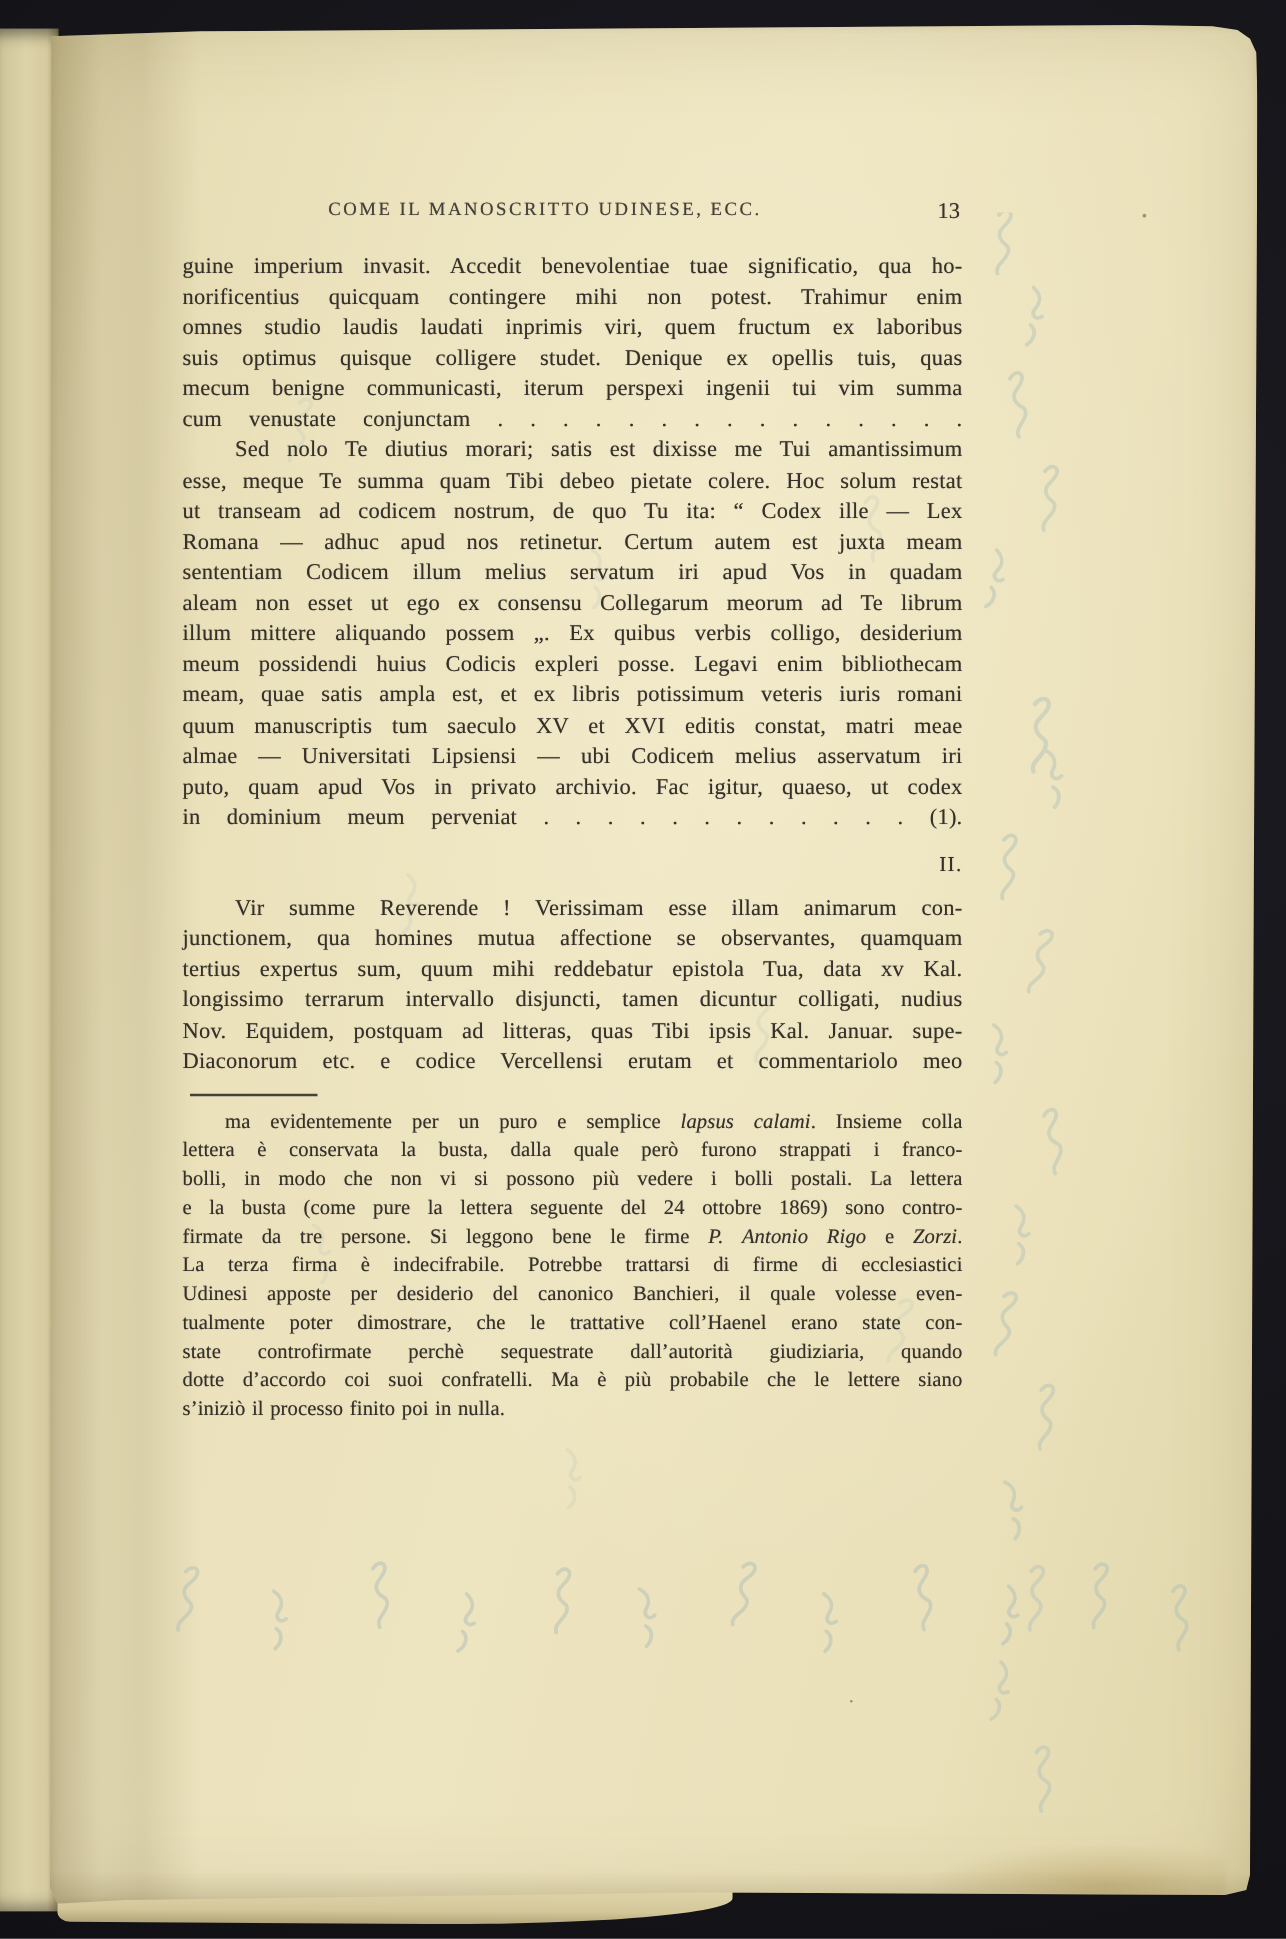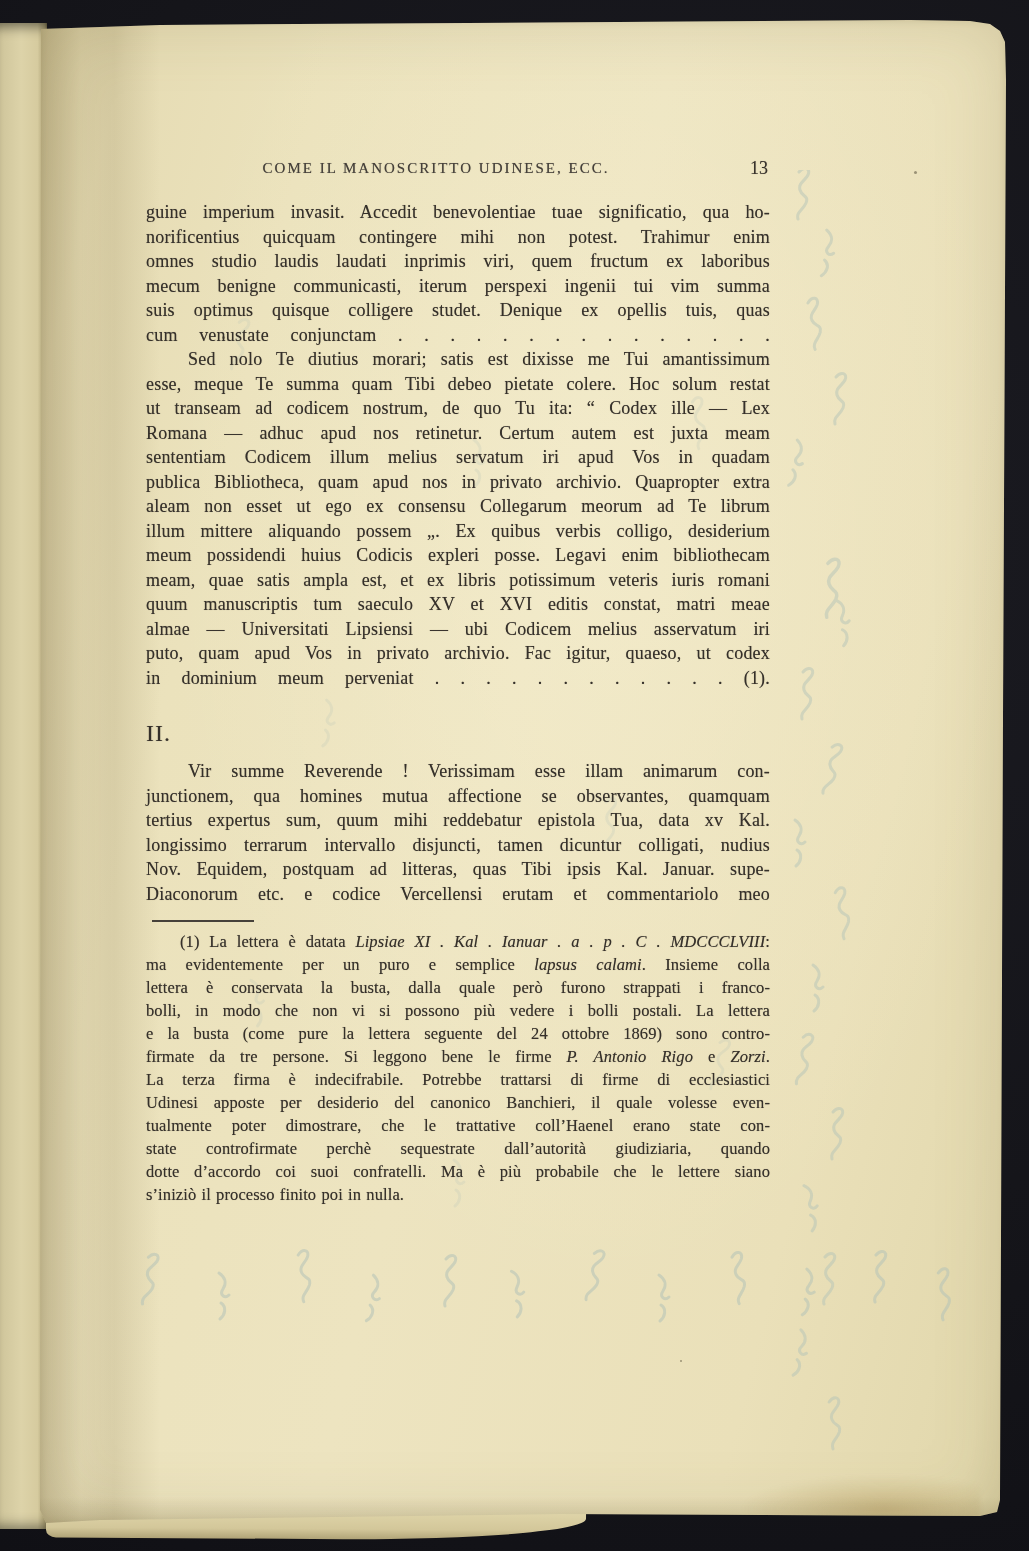--- a/index.html
+++ b/index.html
@@ -68,21 +68,21 @@
   }
   .rh-title{position:absolute;left:0;right:44px;text-align:center;}
   .rh-num{position:absolute;right:2px;top:-2px;font-size:18px;letter-spacing:0;color:#38332c;}
 
   .para{margin-top:19px;font-size:18px;line-height:24.5px;word-spacing:1.5px;letter-spacing:.2px;}
   .para.no-gap{margin-top:0;}
   .line{text-align:justify;text-align-last:justify;}
   .line.ragged{text-align-last:left;}
   .para.indent .line:first-child{text-indent:42px;}
 
-  .sec-heading{margin-top:30px;text-align:left;font-size:24px;letter-spacing:1px;}
+  .sec-heading{margin-top:16px;text-align:right;font-size:17px;letter-spacing:1px;}
   .sec-subtitle{margin-top:13px;text-align:center;font-size:18px;white-space:nowrap;}
 
   .fn-rule{margin:14px 0 0 6px;width:102px;border:0;border-top:2px solid #46413a;}
   .footnote{margin-top:8px;font-size:16.5px;line-height:23px;word-spacing:1px;letter-spacing:.1px;}
   .footnote .line:first-child{text-indent:34px;}
 </style>
 </head>
 <body>
 
 <div class="scan">
@@ -153,32 +153,31 @@
 
       <div class="running-header">
         <span class="rh-title">COME IL MANOSCRITTO UDINESE, ECC.</span>
         <span class="rh-num">13</span>
       </div>
 
       <div class="para no-indent">
           <div class="line">guine imperium invasit. Accedit benevolentiae tuae significatio, qua ho-</div>
           <div class="line">norificentius quicquam contingere mihi non potest. Trahimur enim</div>
           <div class="line">omnes studio laudis laudati inprimis viri, quem fructum ex laboribus</div>
+          <div class="line">suis optimus quisque colligere studet. Denique ex opellis tuis, quas</div>
           <div class="line">mecum benigne communicasti, iterum perspexi ingenii tui vim summa</div>
-          <div class="line">suis optimus quisque colligere studet. Denique ex opellis tuis, quas</div>
           <div class="line">cum venustate conjunctam . . . . . . . . . . . . . . .</div>
         </div>
 
       <div class="para no-gap indent">
           <div class="line">Sed nolo Te diutius morari; satis est dixisse me Tui amantissimum</div>
           <div class="line">esse, meque Te summa quam Tibi debeo pietate colere. Hoc solum restat</div>
           <div class="line">ut transeam ad codicem nostrum, de quo Tu ita: “ Codex ille — Lex</div>
           <div class="line">Romana — adhuc apud nos retinetur. Certum autem est juxta meam</div>
           <div class="line">sententiam Codicem illum melius servatum iri apud Vos in quadam</div>
-          <div class="line">publica Bibliotheca, quam apud nos in privato archivio. Quapropter extra</div>
           <div class="line">aleam non esset ut ego ex consensu Collegarum meorum ad Te librum</div>
           <div class="line">illum mittere aliquando possem „. Ex quibus verbis colligo, desiderium</div>
           <div class="line">meum possidendi huius Codicis expleri posse. Legavi enim bibliothecam</div>
           <div class="line">meam, quae satis ampla est, et ex libris potissimum veteris iuris romani</div>
           <div class="line">quum manuscriptis tum saeculo XV et XVI editis constat, matri meae</div>
           <div class="line">almae — Universitati Lipsiensi — ubi Codicem melius asservatum iri</div>
           <div class="line">puto, quam apud Vos in privato archivio. Fac igitur, quaeso, ut codex</div>
           <div class="line">in dominium meum perveniat . . . . . . . . . . . . (1).</div>
         </div>
 
@@ -190,21 +189,20 @@
           <div class="line">junctionem, qua homines mutua affectione se observantes, quamquam</div>
           <div class="line">tertius expertus sum, quum mihi reddebatur epistola Tua, data xv Kal.</div>
           <div class="line">longissimo terrarum intervallo disjuncti, tamen dicuntur colligati, nudius</div>
           <div class="line">Nov. Equidem, postquam ad litteras, quas Tibi ipsis Kal. Januar. supe-</div>
           <div class="line">Diaconorum etc. e codice Vercellensi erutam et commentariolo meo</div>
         </div>
 
       <hr class="fn-rule">
 
       <div class="footnote">
-          <div class="line">(1) La lettera è datata <i>Lipsiae XI . Kal . Ianuar . a . p . C . MDCCCLVIII</i>:</div>
           <div class="line">ma evidentemente per un puro e semplice <i>lapsus calami</i>. Insieme colla</div>
           <div class="line">lettera è conservata la busta, dalla quale però furono strappati i franco-</div>
           <div class="line">bolli, in modo che non vi si possono più vedere i bolli postali. La lettera</div>
           <div class="line">e la busta (come pure la lettera seguente del 24 ottobre 1869) sono contro-</div>
           <div class="line">firmate da tre persone. Si leggono bene le firme <i>P. Antonio Rigo</i> e <i>Zorzi</i>.</div>
           <div class="line">La terza firma è indecifrabile. Potrebbe trattarsi di firme di ecclesiastici</div>
           <div class="line">Udinesi apposte per desiderio del canonico Banchieri, il quale volesse even-</div>
           <div class="line">tualmente poter dimostrare, che le trattative coll’Haenel erano state con-</div>
           <div class="line">state controfirmate perchè sequestrate dall’autorità giudiziaria, quando</div>
           <div class="line">dotte d’accordo coi suoi confratelli. Ma è più probabile che le lettere siano</div>

